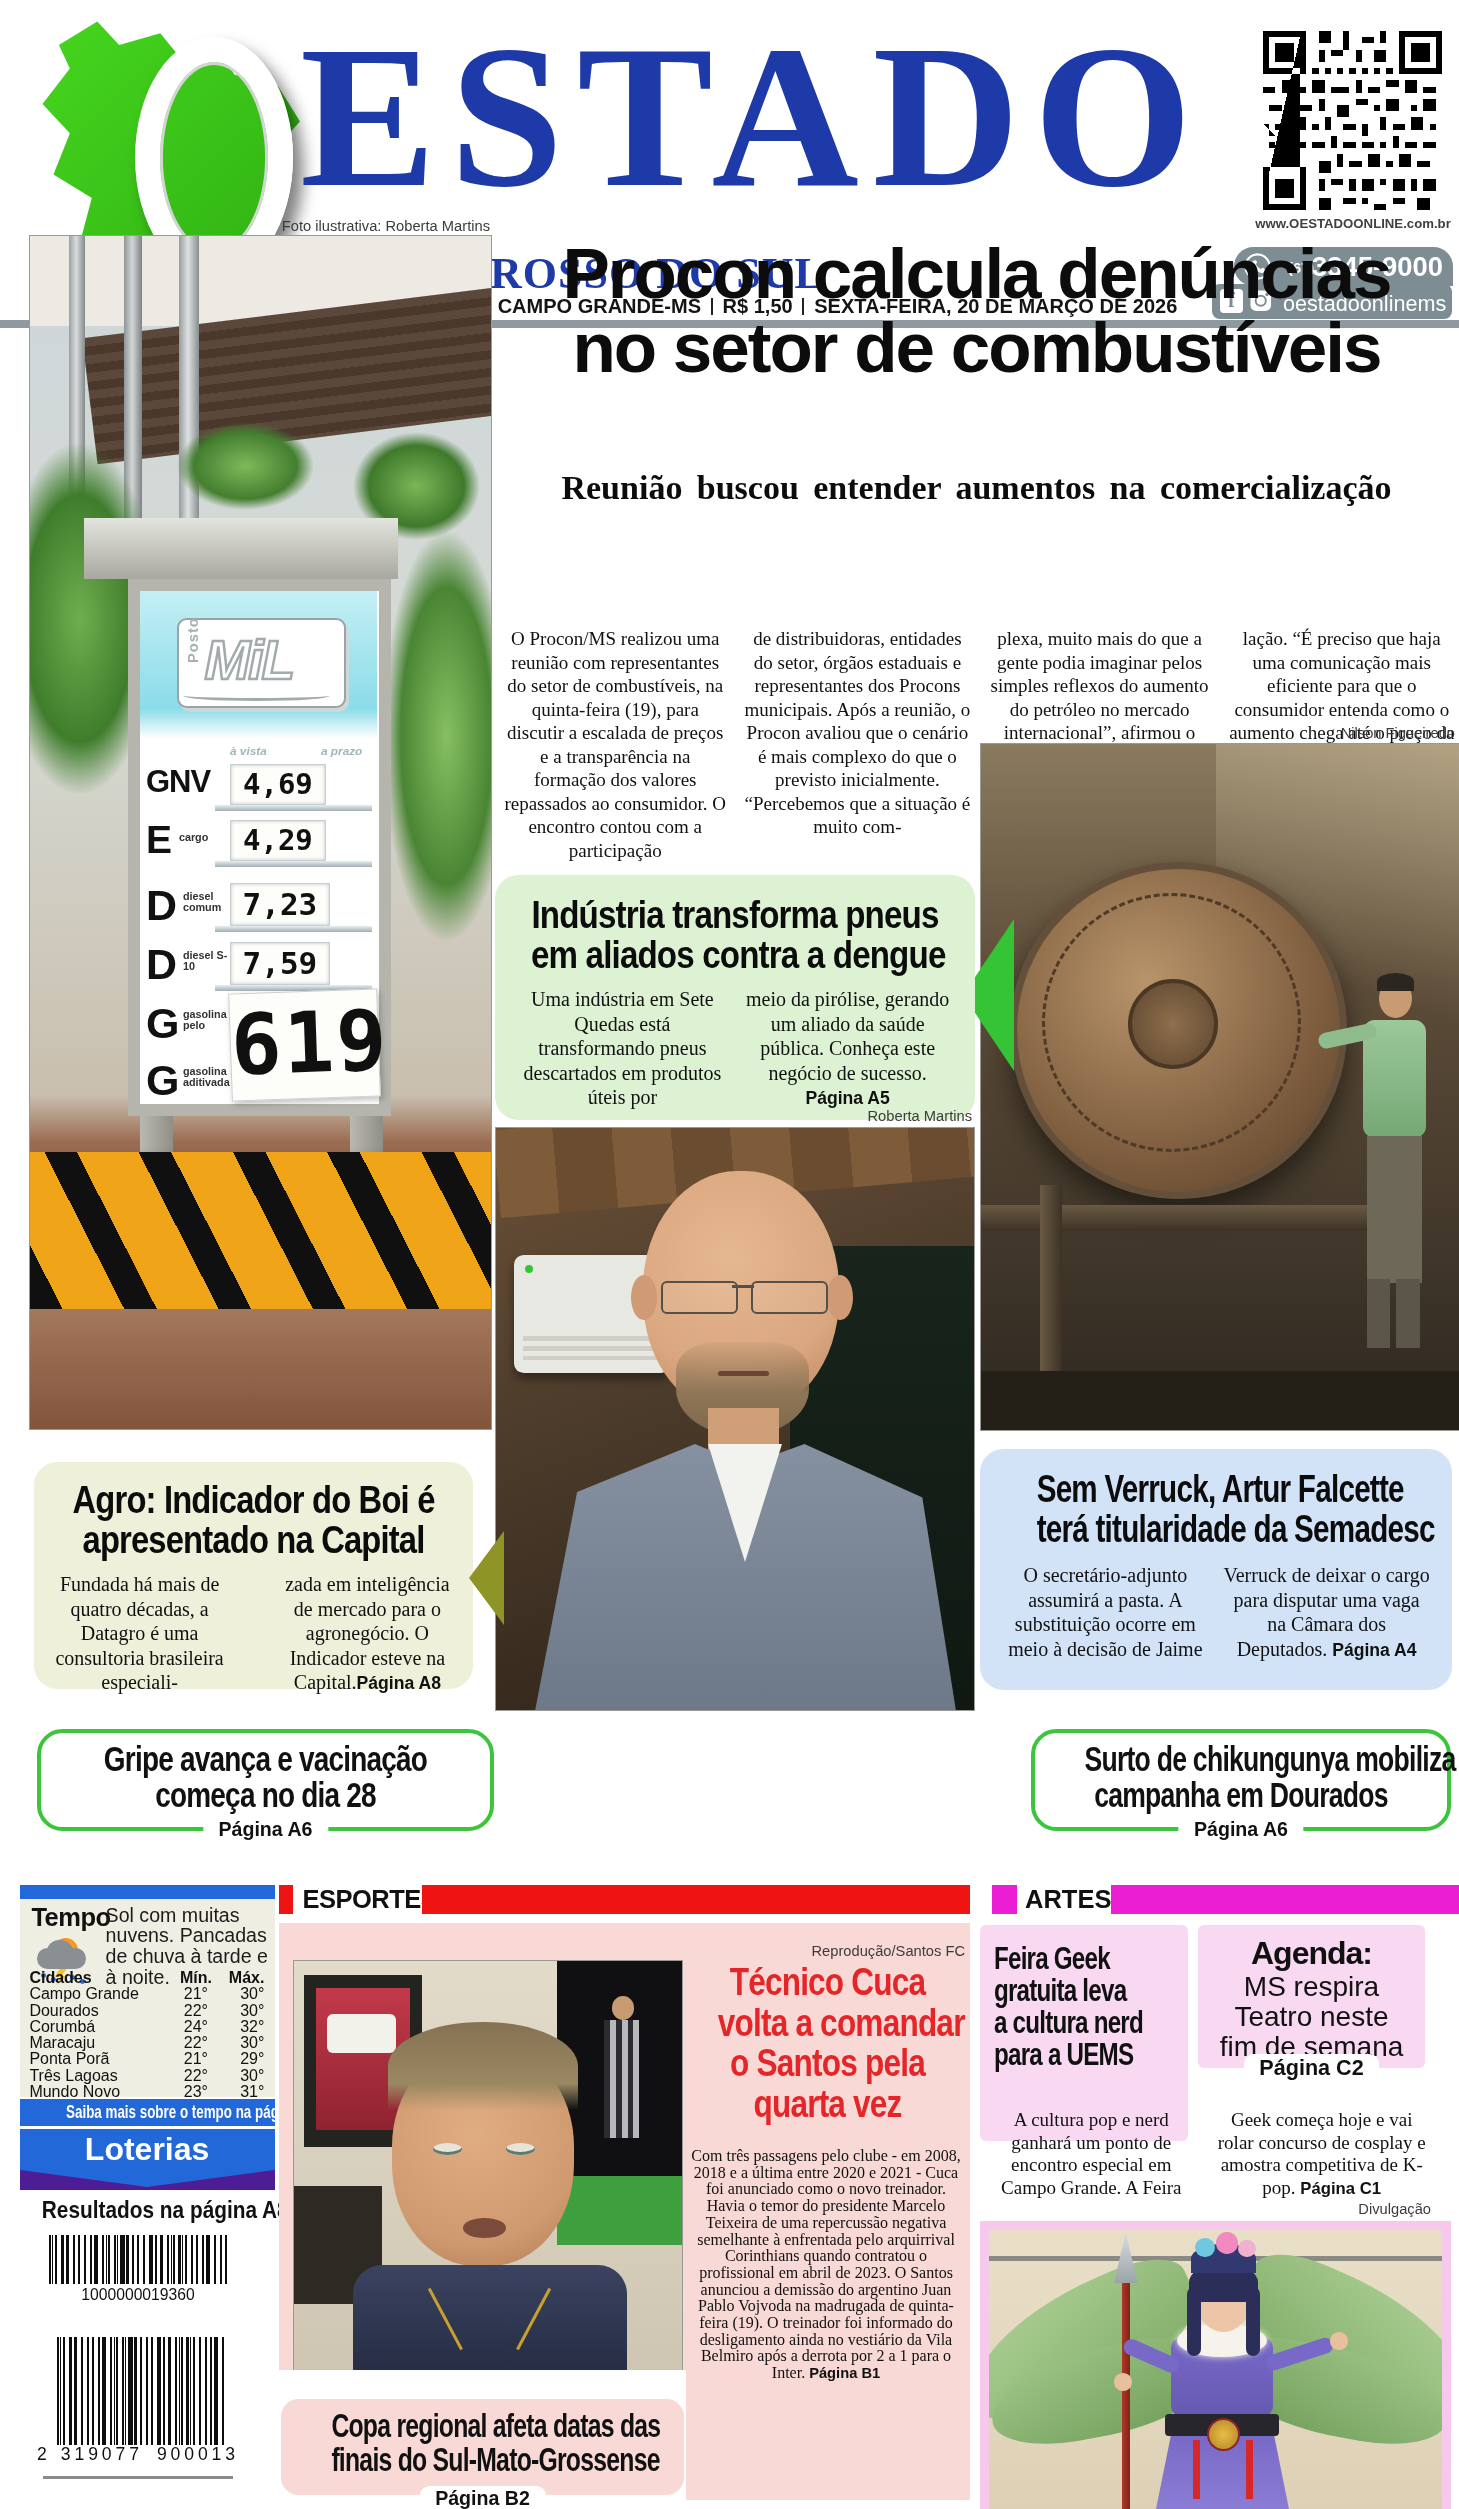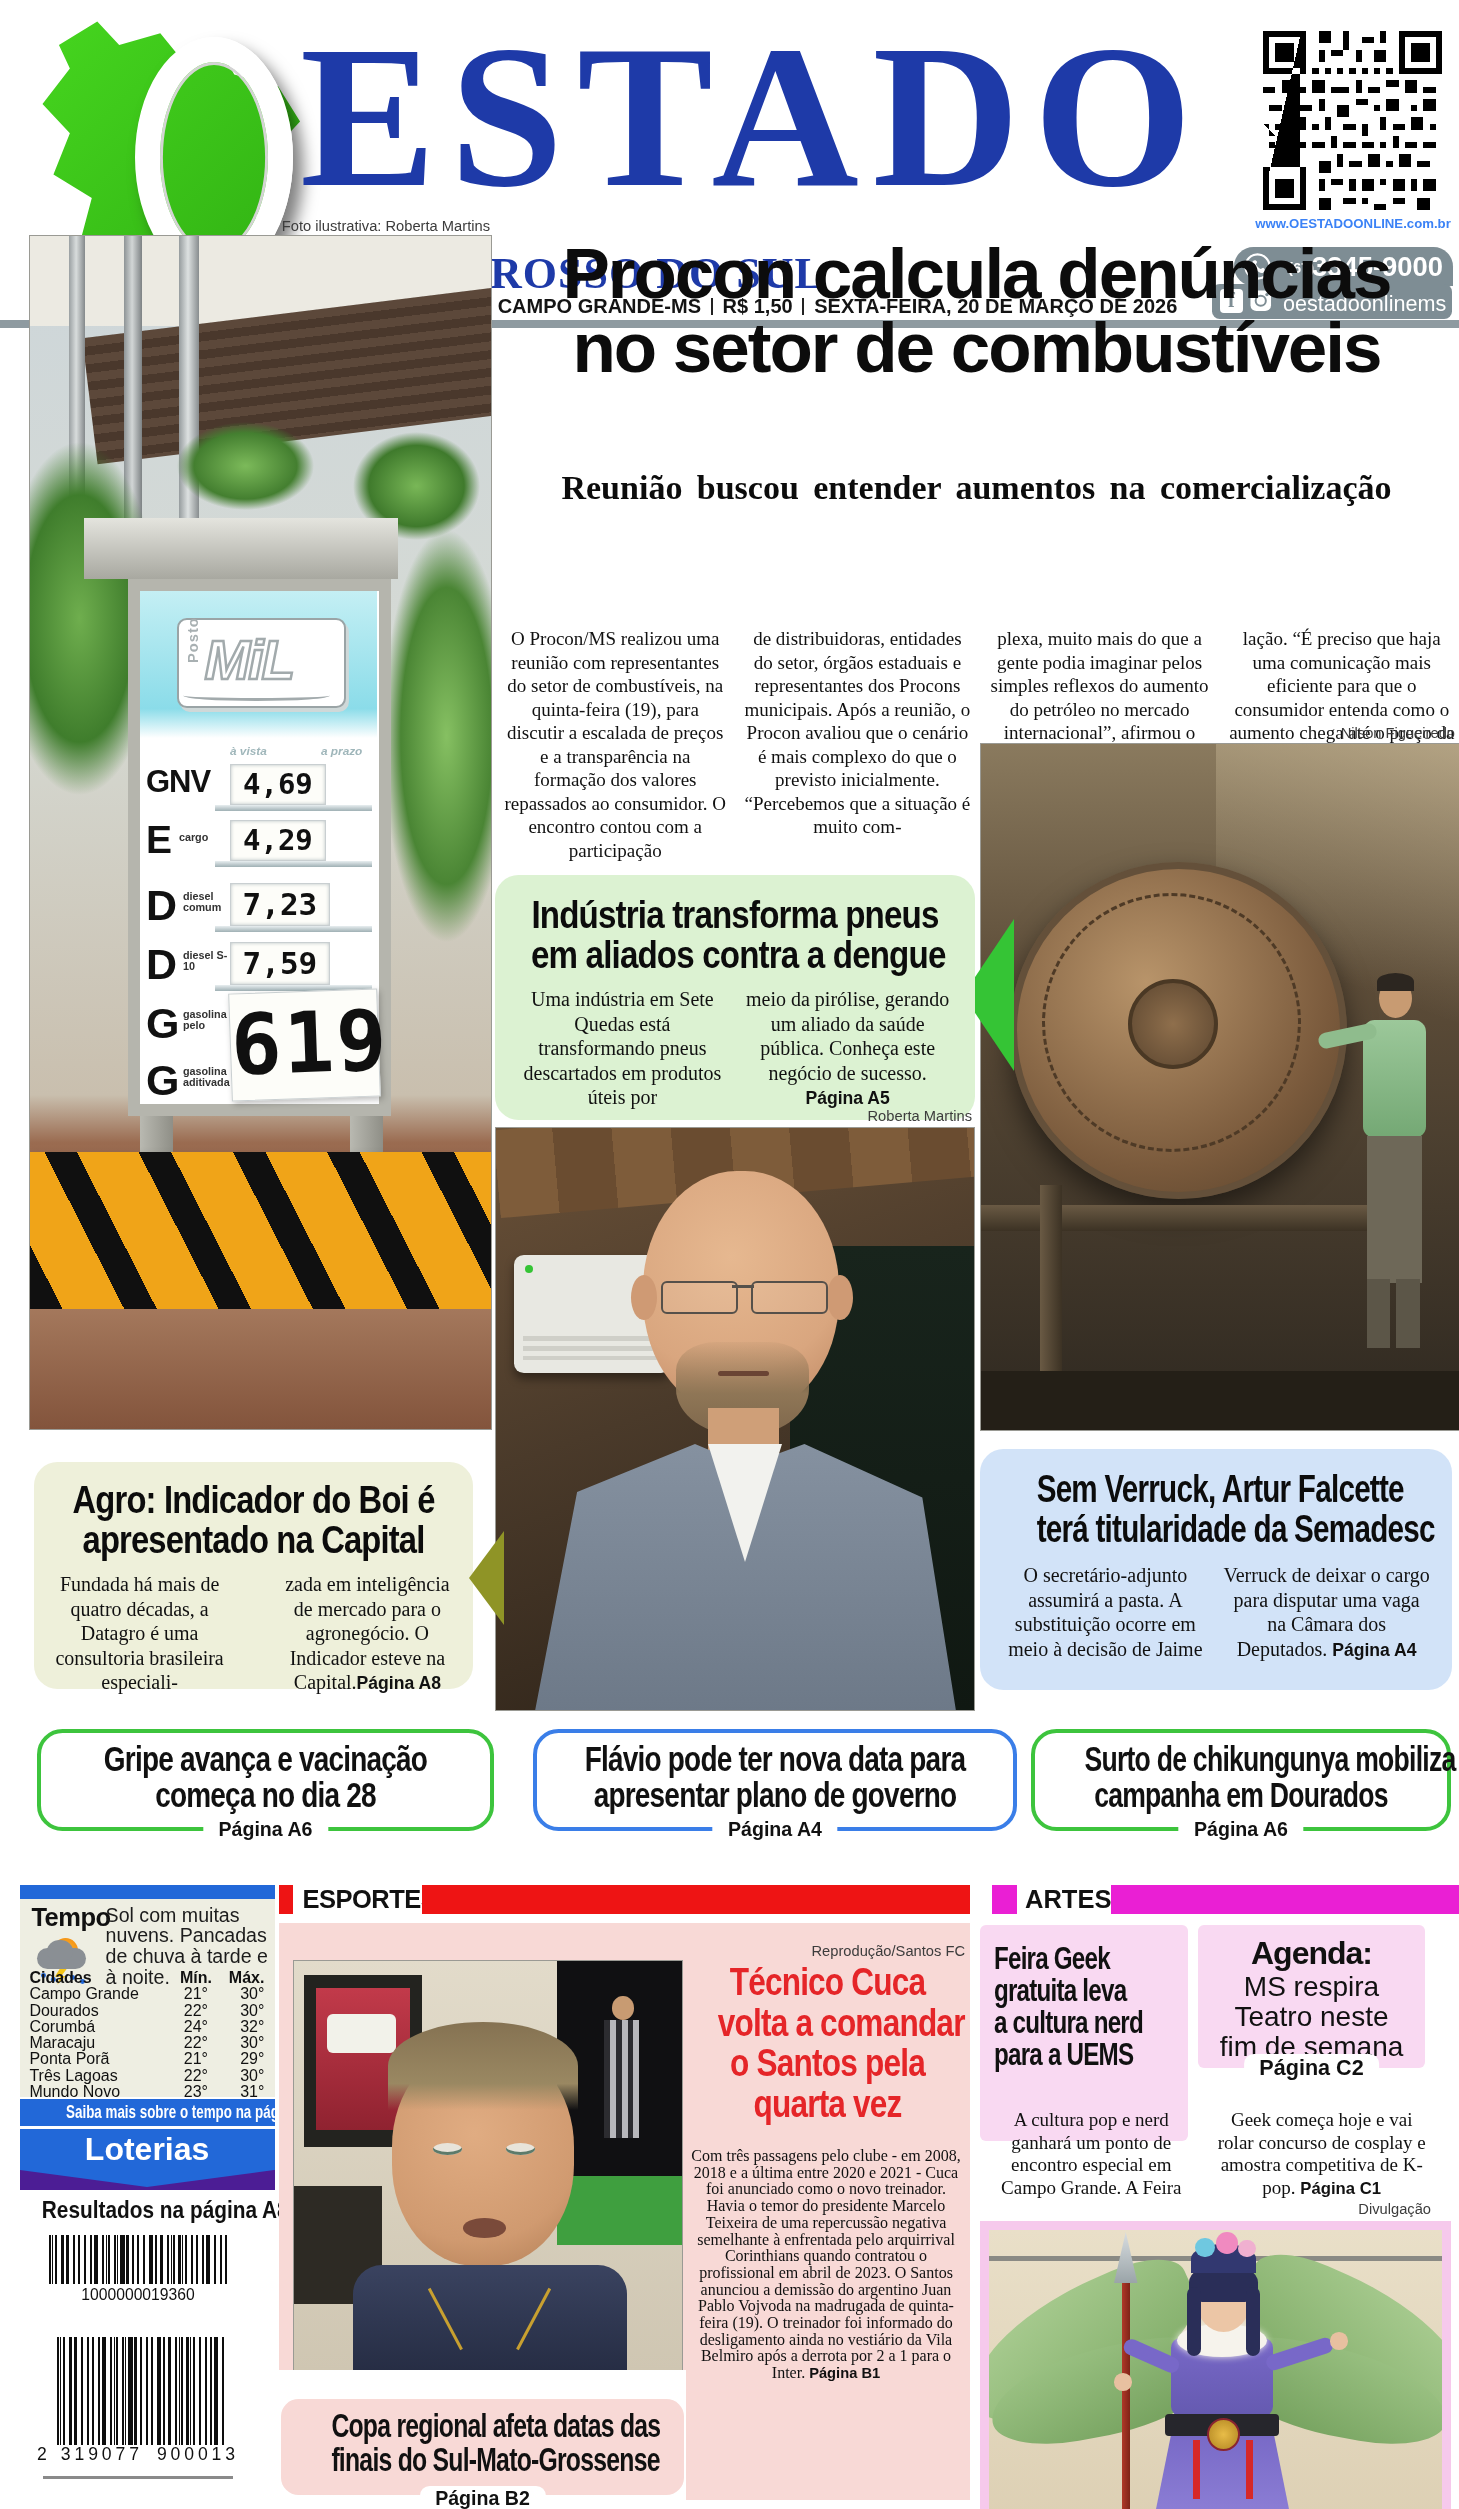--- a/index.html
+++ b/index.html
@@ -42,21 +42,21 @@
       <span>ANO XX</span><span class="sep"></span><span>Nº 7218</span><span class="sep"></span><span>CAMPO GRANDE-MS</span><span class="sep"></span><span>R$ 1,50</span><span class="sep"></span><span>SEXTA-FEIRA, 20 DE MARÇO DE 2026</span>
     </div>
 
     <div class="abs" style="left:1263px;top:31px;width:179px;height:179px;">
       <svg width="179" height="179" viewBox="0 0 29 29" shape-rendering="crispEdges">
         <rect width="29" height="29" fill="#fff"></rect>
         <path fill="#000" fill-rule="evenodd" d="M0 0h7v7H0zM1 1v5h5V1zM2 2h3v3H2z M22 0h7v7h-7zM23 1v5h5V1zM24 2h3v3h-3z M0 22h7v7H0zM1 23v5h5V1zM2 24h3v3H2z"></path>
         <path fill="#000" d="M9 0h2v2H9zM13 0h1v3h-1zM16 1h2v1h-2zM19 0h1v2h-1zM9 3h1v2H9zM11 3h2v1h-2zM15 3h1v2h-1zM18 3h2v2h-2zM8 6h1v1H8zM10 6h1v1h-1zM12 6h1v1h-1zM14 6h1v1h-1zM16 6h1v1h-1zM18 6h1v1h-1zM20 6h1v1h-1zM0 9h2v1H0zM3 8h2v2H3zM6 9h1v1H6zM8 8h2v2H8zM11 9h3v1h-3zM15 8h1v2h-1zM17 9h2v1h-2zM20 8h2v1h-2zM23 8h2v2h-2zM26 9h2v1h-2zM1 12h2v1H1zM4 11h1v2H4zM6 12h2v1H6zM9 11h1v2H9zM12 12h2v2h-2zM15 11h2v1h-2zM18 12h1v1h-1zM20 11h2v2h-2zM24 12h1v1h-1zM26 11h2v2h-2zM0 15h1v2h1zM2 15h2v1H2zM5 14h2v2H5zM8 15h1v1H8zM10 14h1v2h-1zM13 15h2v1h-2zM16 15h1v2h-1zM19 14h1v2h-1zM21 15h2v1h-2zM24 14h2v2h-2zM27 15h1v1h-1zM1 18h1v1H1zM3 18h2v1H3zM6 18h1v1H6zM8 18h2v1H8zM11 17h1v2h-1zM13 18h2v1h-2zM16 18h2v1h-2zM19 18h1v1h-1zM21 17h1v2h-1zM23 18h2v1h-2zM26 18h2v1h-2zM9 21h2v2H9zM12 20h1v2h-1zM14 21h2v1h-2zM17 20h2v2h-2zM20 21h1v1h-1zM22 20h2v2h-2zM25 21h2v1h-2zM9 24h1v2H9zM11 24h2v1h-2zM14 24h1v2h-1zM16 24h2v2h-2zM19 24h1v1h-1zM21 24h2v2h-2zM24 24h1v2h-1zM26 24h2v2h-2zM9 27h2v2H9zM13 27h2v1h-2zM16 27h1v1h-1zM18 28h2v1h-2zM21 27h2v1h-2zM25 27h2v2h-2z"></path>
       </svg>
     </div>
-    <div class="abs" style="left:1255px;top:216px;width:196px;text-align:center;font-size:13.2px;font-weight:700;color:#3b82f6;">www.OESTADOONLINE.com.br</div>
+    <div class="abs" style="left:1255px;top:216px;width:196px;text-align:center;font-size:13.2px;font-weight:700;color:#404040;">www.OESTADOONLINE.com.br</div>
 
     <div class="abs" style="left:1212px;top:247px;width:240px;height:73px;">
       <div class="abs" style="left:21.6px;top:0;width:219px;height:39px;background:#7e8d94;border-radius:19.6px 19.6px 0 19.6px;"></div>
       <div class="abs" style="left:0;top:37px;width:240px;height:35px;background:#7e8d94;border-radius:7.8px;"></div>
       <div class="abs" style="left:31px;top:4.9px;width:29px;height:29px;">
         <svg viewBox="0 0 24 24" width="29" height="29">
           <circle cx="12" cy="12" r="10" fill="none" stroke="#fff" stroke-width="1.8"></circle>
           <path d="M7.5 8.5c1.2-2.2 3.2-2.2 4.2-.3l-1 1.9c.9 1.9 2.1 3.1 4 4l1.9-1c1.9 1 1.9 3 -.3 4.2-3 .8-8-4-8.8-8.8z" fill="#fff"></path>
         </svg>
       </div>
@@ -255,27 +255,20 @@
       </div>
     </div>
   </div>
 
   <div class="abs" style="left:37px;top:1729px;width:449px;height:94px;border:4.9px solid #3dc43d;border-radius:25.5px;background:#fff;">
     <div class="hl" style="margin-top:7.8px;font-size:35px;text-align:center;transform:scaleX(.80);">
       <span class="line">Gripe avança e vacinação</span>
       <span class="line">começa no dia 28</span>
     </div>
     <span class="tab" style="bottom:-14.7px;font-size:19.6px;">Página A6</span>
-  </div>
-  <div class="abs" style="left:533px;top:1729px;width:476px;height:94px;border:4.9px solid #3a7ee8;border-radius:25.5px;background:#fff;">
-    <div class="hl" style="margin-top:7.8px;font-size:35px;text-align:center;transform:scaleX(.80);">
-      <span class="line">Flávio pode ter nova data para</span>
-      <span class="line">apresentar plano de governo</span>
-    </div>
-    <span class="tab" style="bottom:-14.7px;font-size:19.6px;">Página A4</span>
   </div>
   <div class="abs" style="left:1031px;top:1729px;width:412px;height:94px;border:4.9px solid #3dc43d;border-radius:25.5px;background:#fff;">
     <div class="hl" style="margin-top:7.8px;font-size:35px;text-align:center;transform:scaleX(.76);">
       <span class="line">Surto de chikungunya mobiliza</span>
       <span class="line">campanha em Dourados</span>
     </div>
     <span class="tab" style="bottom:-14.7px;font-size:19.6px;">Página A6</span>
   </div>
 
   <div class="abs" style="left:19.6px;top:1885px;width:255px;height:13.7px;background:#2268d8;"></div>

